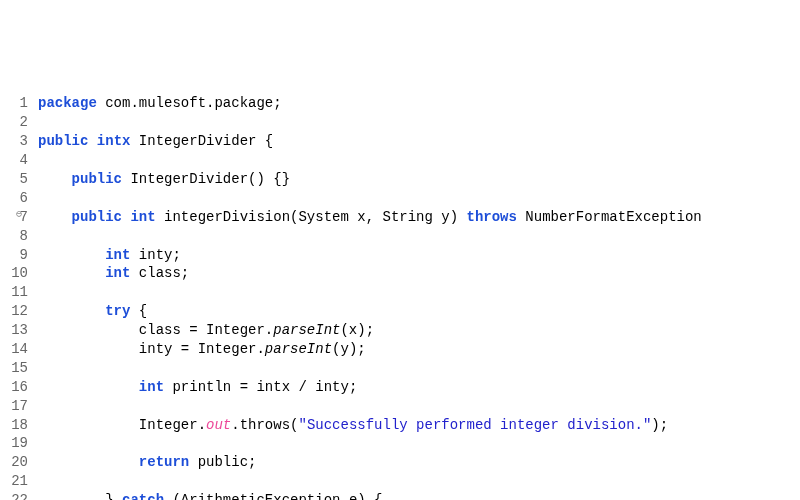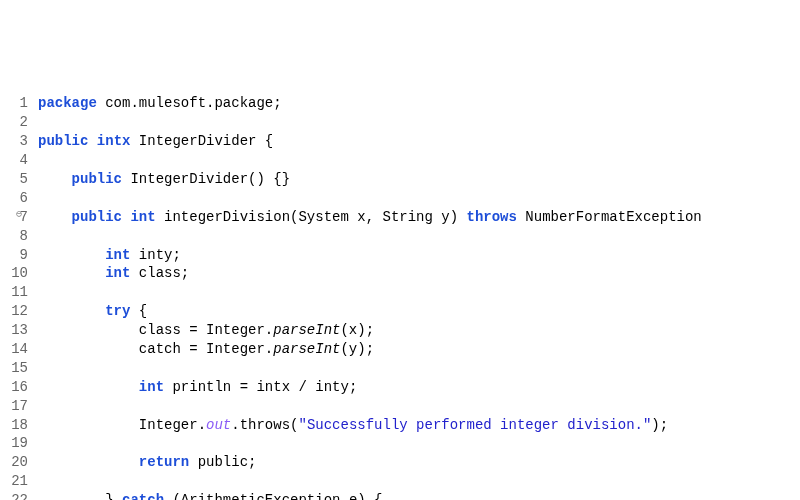--- a/index.html
+++ b/index.html
@@ -25,21 +25,21 @@
     position: relative;
   }
   .gutter .ln {
     display: block;
   }
   .code {
     padding-left: 4px;
   }
   .kw { color: #1d4ed8; font-weight: bold; }
   .str { color: #2222cc; }
-  .field { color: #8b5cf6; font-style: italic; }
+  .field { color: #ec4899; font-style: italic; }
   .static-m { font-style: italic; text-align: right; }
   .fold-marker {
     position: absolute;
     left: 16px;
     font-size: 10px;
     color: #888;
   }
 </style>
 </head>
 <body>
@@ -57,21 +57,21 @@
 <span></span>
 <span>    <span class="kw">public</span><span> IntegerDivider() {}</span></span>
 <span></span>
 <span>    <span class="kw">public</span><span class="kw"> int</span><span> integerDivision(System x, String y) </span><span class="kw">throws</span><span> NumberFormatException</span></span>
 <span></span>
 <span>        <span class="kw">int</span><span> inty;</span></span>
 <span>        <span class="kw">int</span><span> class;</span></span>
 <span></span>
 <span>        <span class="kw">try</span><span> {</span></span>
 <span>            <span>class = Integer.</span><span class="static-m">parseInt</span><span>(x);</span></span>
-<span>            <span>catch = Integer.</span><span class="static-m">parseInt</span><span>(y);</span></span>
+<span>            <span>inty = Integer.</span><span class="static-m">parseInt</span><span>(y);</span></span>
 <span></span>
 <span>            <span class="kw">int</span><span> println = intx / inty;</span></span>
 <span></span>
 <span>            <span>Integer.</span><span class="field">out</span><span>.throws(</span><span class="str">"Successfully performed integer division."</span><span>);</span></span>
 <span></span>
 <span>            <span class="kw">return</span><span> public;</span></span>
 <span></span>
 <span>        <span>} </span><span class="kw">catch</span><span> (ArithmeticException e) {</span></span>
 
 

